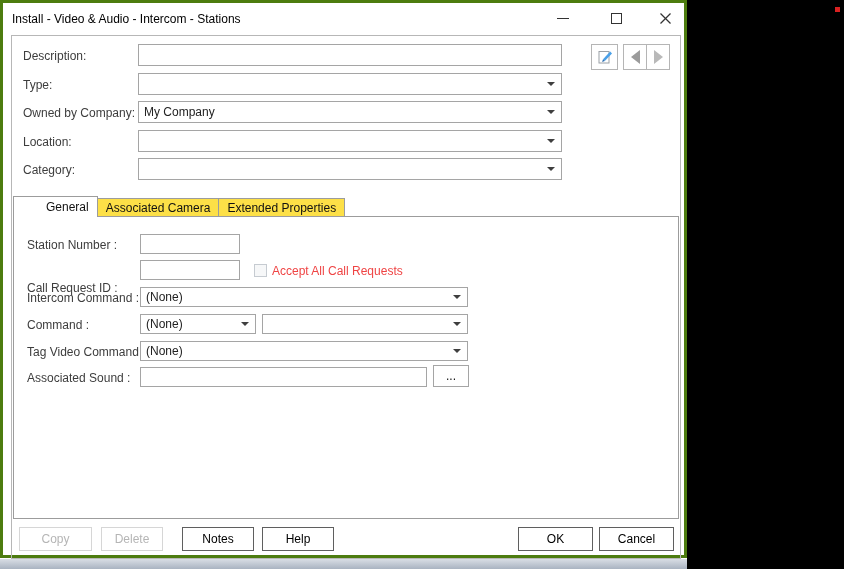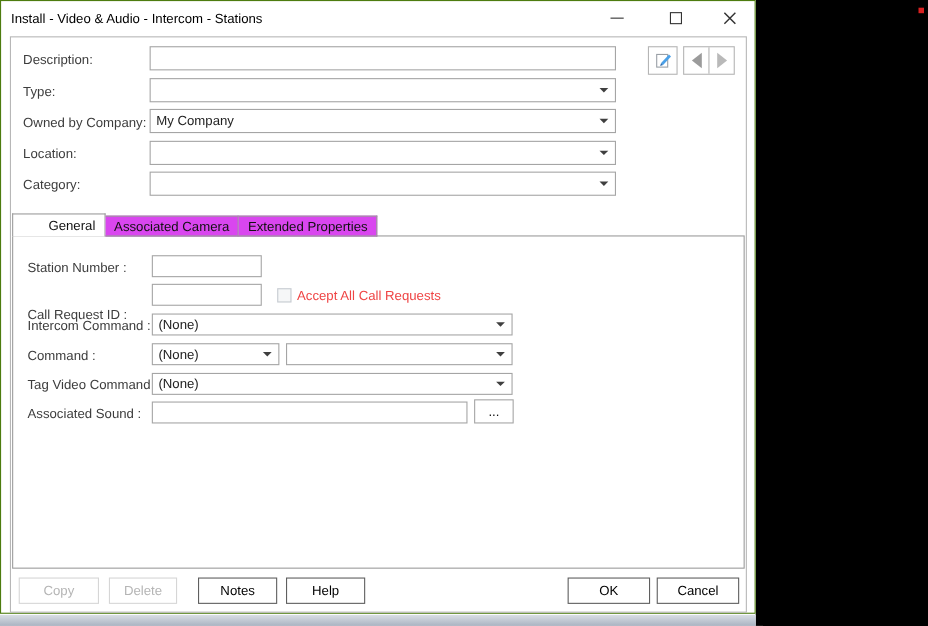--- a/index.html
+++ b/index.html
@@ -4,21 +4,21 @@
 <style>
   html,body{margin:0;padding:0;}
   .screen{position:relative;width:844px;height:569px;background:#000;overflow:hidden;
           font-family:"Liberation Sans",sans-serif;font-size:12px;color:#222;}
   .desktop-left{position:absolute;left:0;top:0;width:687px;height:569px;background:#fdfdfd;}
   .taskbar{position:absolute;left:0;top:559px;width:687px;height:10px;
            background:linear-gradient(#d9dee5,#a9b3c1);}
   .red-dot{position:absolute;left:835px;top:7px;width:5px;height:5px;background:#d92121;}
 
   .dialog{position:absolute;left:0;top:0;width:687px;height:558px;background:#fff;
-          border:1px solid #4d7c0f;box-sizing:border-box;}
+          border:3px solid #4d7c0f;box-sizing:border-box;}
   .title{position:absolute;left:9px;top:9px;color:#000;white-space:nowrap;}
   .win-btn{position:absolute;top:1px;width:34px;height:29px;display:flex;align-items:center;justify-content:center;}
   .win-btn-min{left:543px;}
   .win-btn-max{left:596px;}
   .win-btn-close{left:645px;}
   .glyph-min{display:block;width:12px;height:0;border-top:1px solid #333;}
   .glyph-max{display:block;width:11px;height:11px;border:1px solid #333;box-sizing:border-box;}
 
   .panel{position:absolute;left:8px;top:32px;width:670px;height:524px;
          border:1px solid #b7b7b7;box-sizing:border-box;pointer-events:none;}
@@ -36,21 +36,21 @@
   .tool-btn{position:absolute;border:1px solid #b5b5b5;background:#fff;box-sizing:border-box;
             display:flex;align-items:center;justify-content:center;}
   .nav-group{position:absolute;left:620px;top:41px;width:47px;height:26px;border:1px solid #b5b5b5;
              box-sizing:border-box;display:flex;}
   .nav-cell{flex:1;display:flex;align-items:center;justify-content:center;}
   .nav-cell + .nav-cell{border-left:1px solid #b5b5b5;}
   .arr-left{width:0;height:0;border:7px solid transparent;border-left:0;border-right:9px solid #9b9b9b;}
   .arr-right{width:0;height:0;border:7px solid transparent;border-right:0;border-left:9px solid #b9b9b9;}
 
   .tabstrip{position:absolute;left:10px;top:193px;height:21px;display:flex;align-items:flex-end;z-index:2;}
-  .tab{box-sizing:border-box;height:19px;padding:2px 8px 0;background:#d946ef;
+  .tab{box-sizing:border-box;height:19px;padding:2px 8px 0;background:#fde047;
        border:1px solid #9c9c9c;border-left-width:0;color:#111;white-space:nowrap;cursor:default;}
   .tab.active{height:21px;background:#fff;border-bottom:none;border-left-width:1px;padding-top:3px;padding-left:32px;}
   .tab.first{border-left-width:1px;}
   .tabpage{position:absolute;left:10px;top:213px;width:666px;height:303px;background:#fff;
            border:1px solid #9c9c9c;box-sizing:border-box;}
 
   .cb{position:absolute;width:13px;height:13px;border:1px solid #c6cbd1;background:#f6f7f8;box-sizing:border-box;}
 
   .btn{position:absolute;height:24px;box-sizing:border-box;border:1px solid #5f5f5f;background:#fff;
        color:#000;display:flex;align-items:center;justify-content:center;

